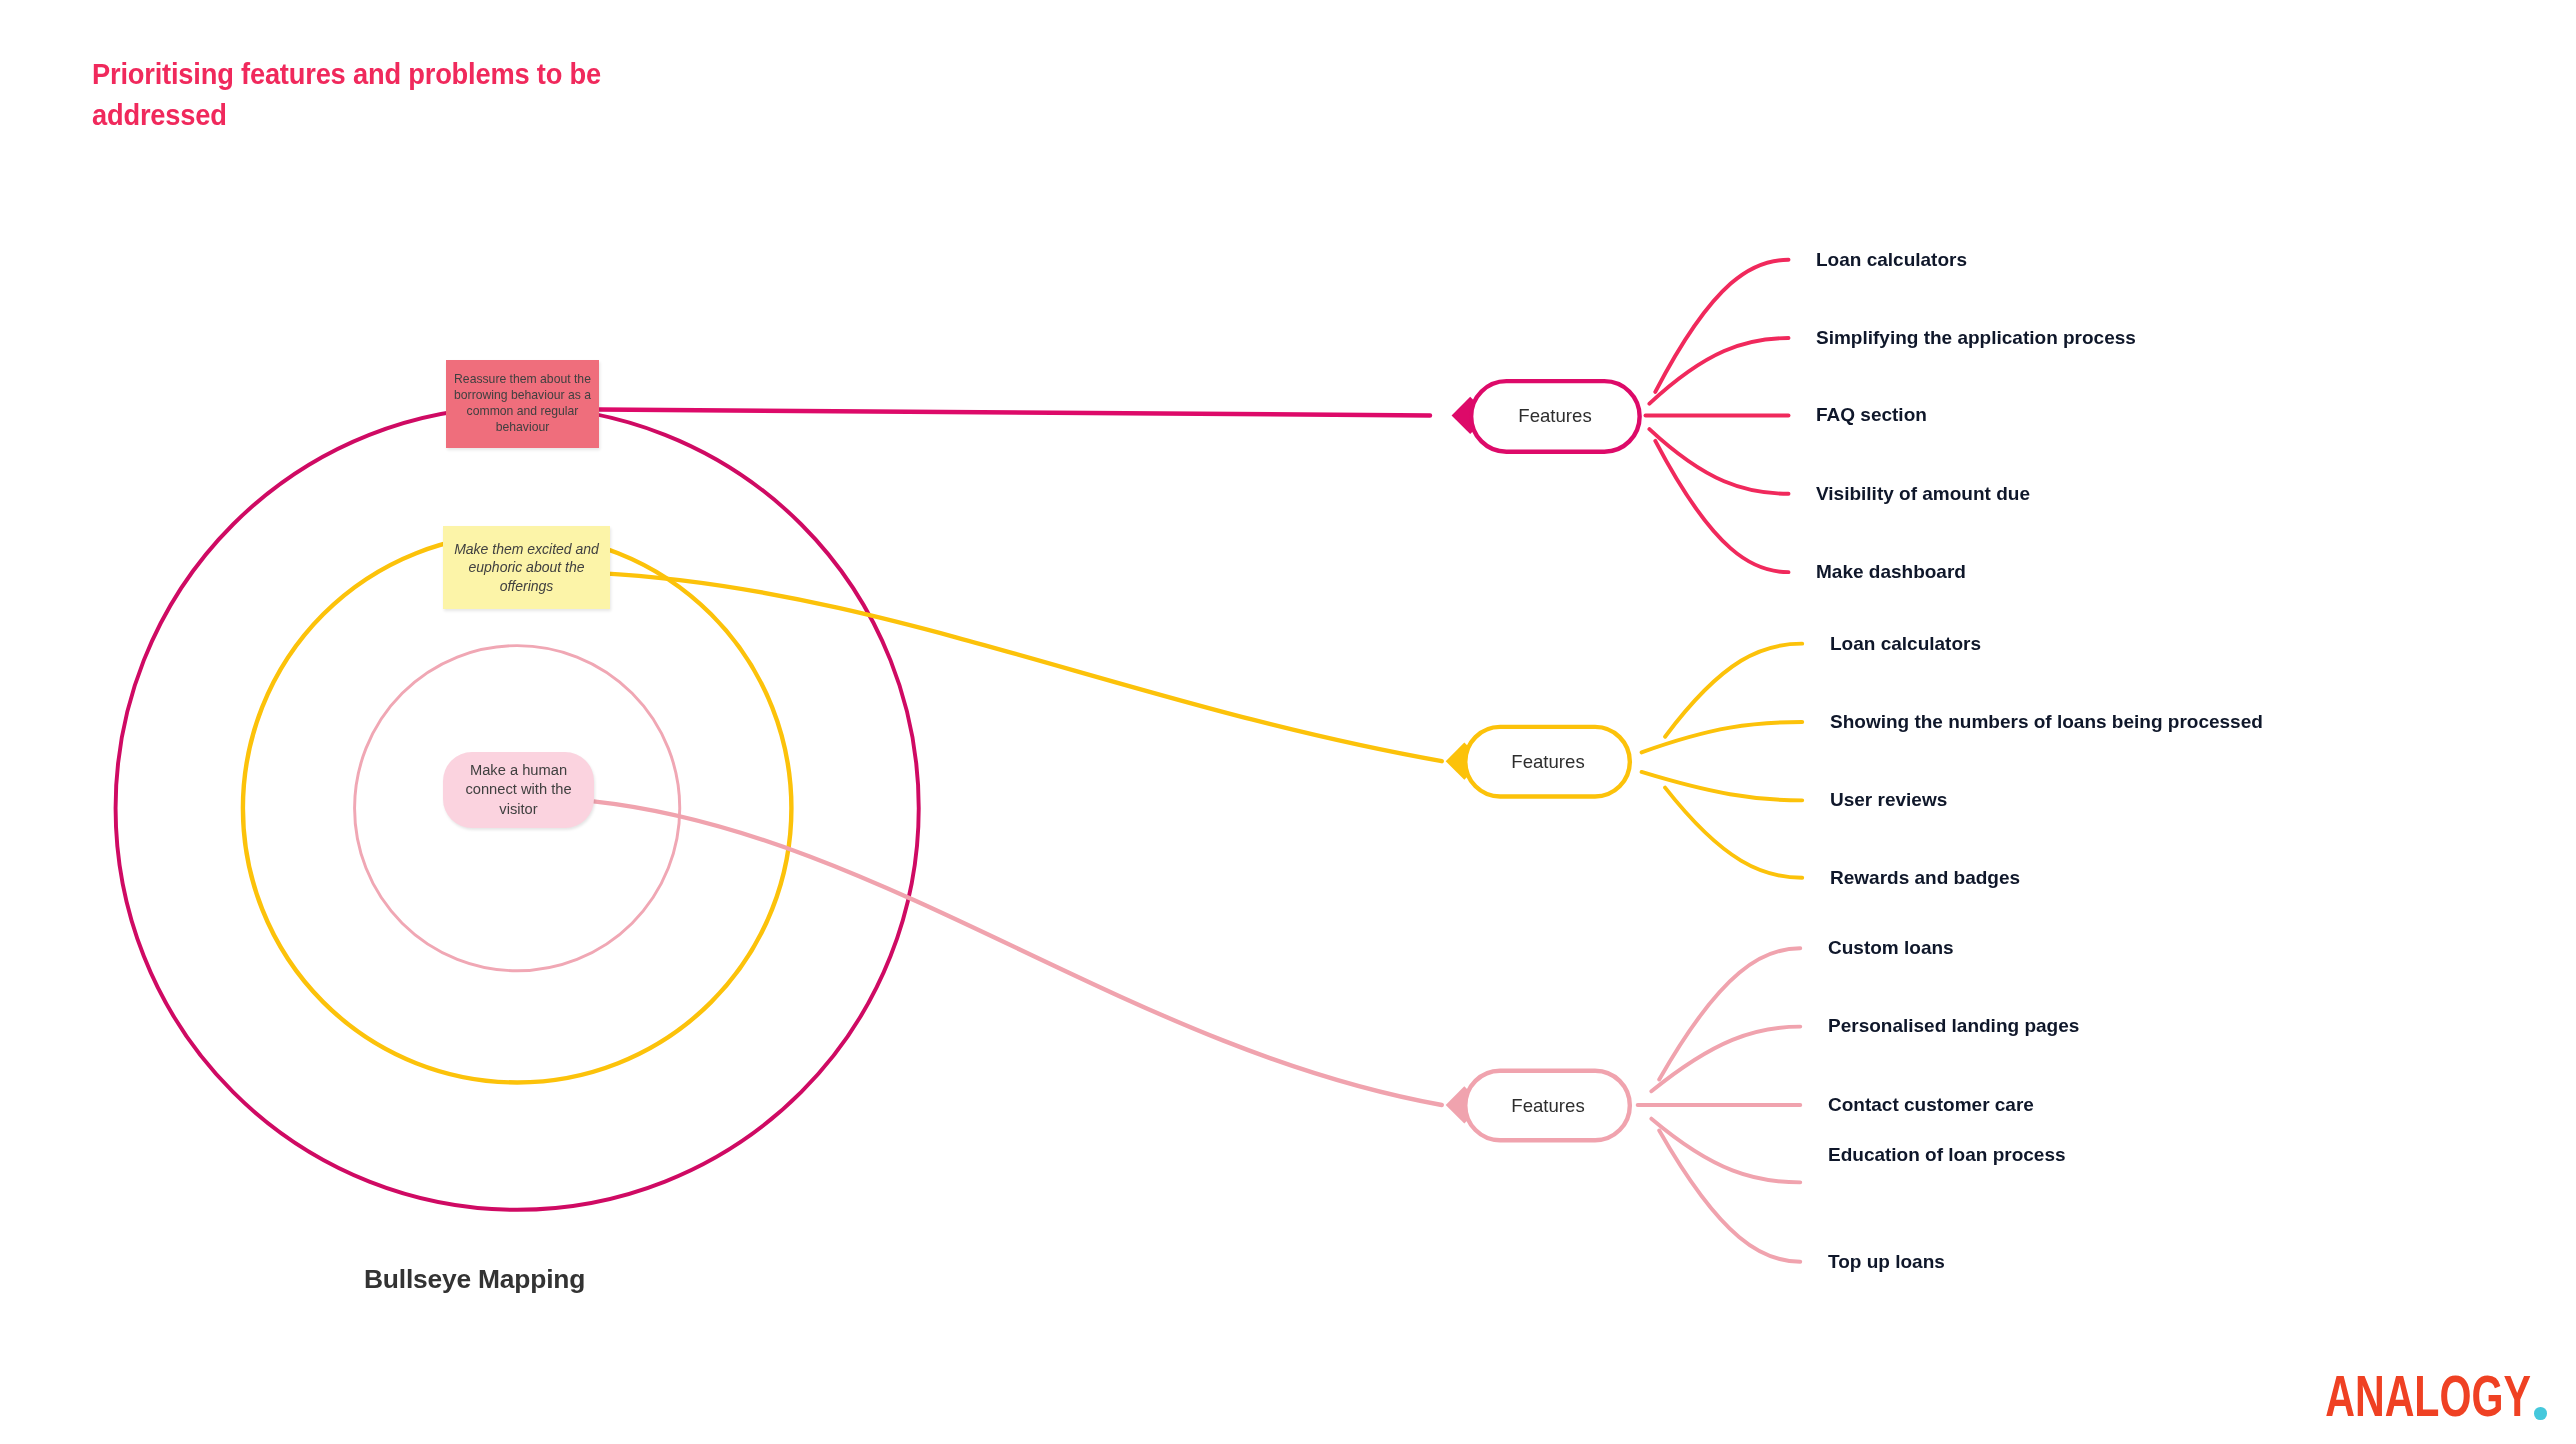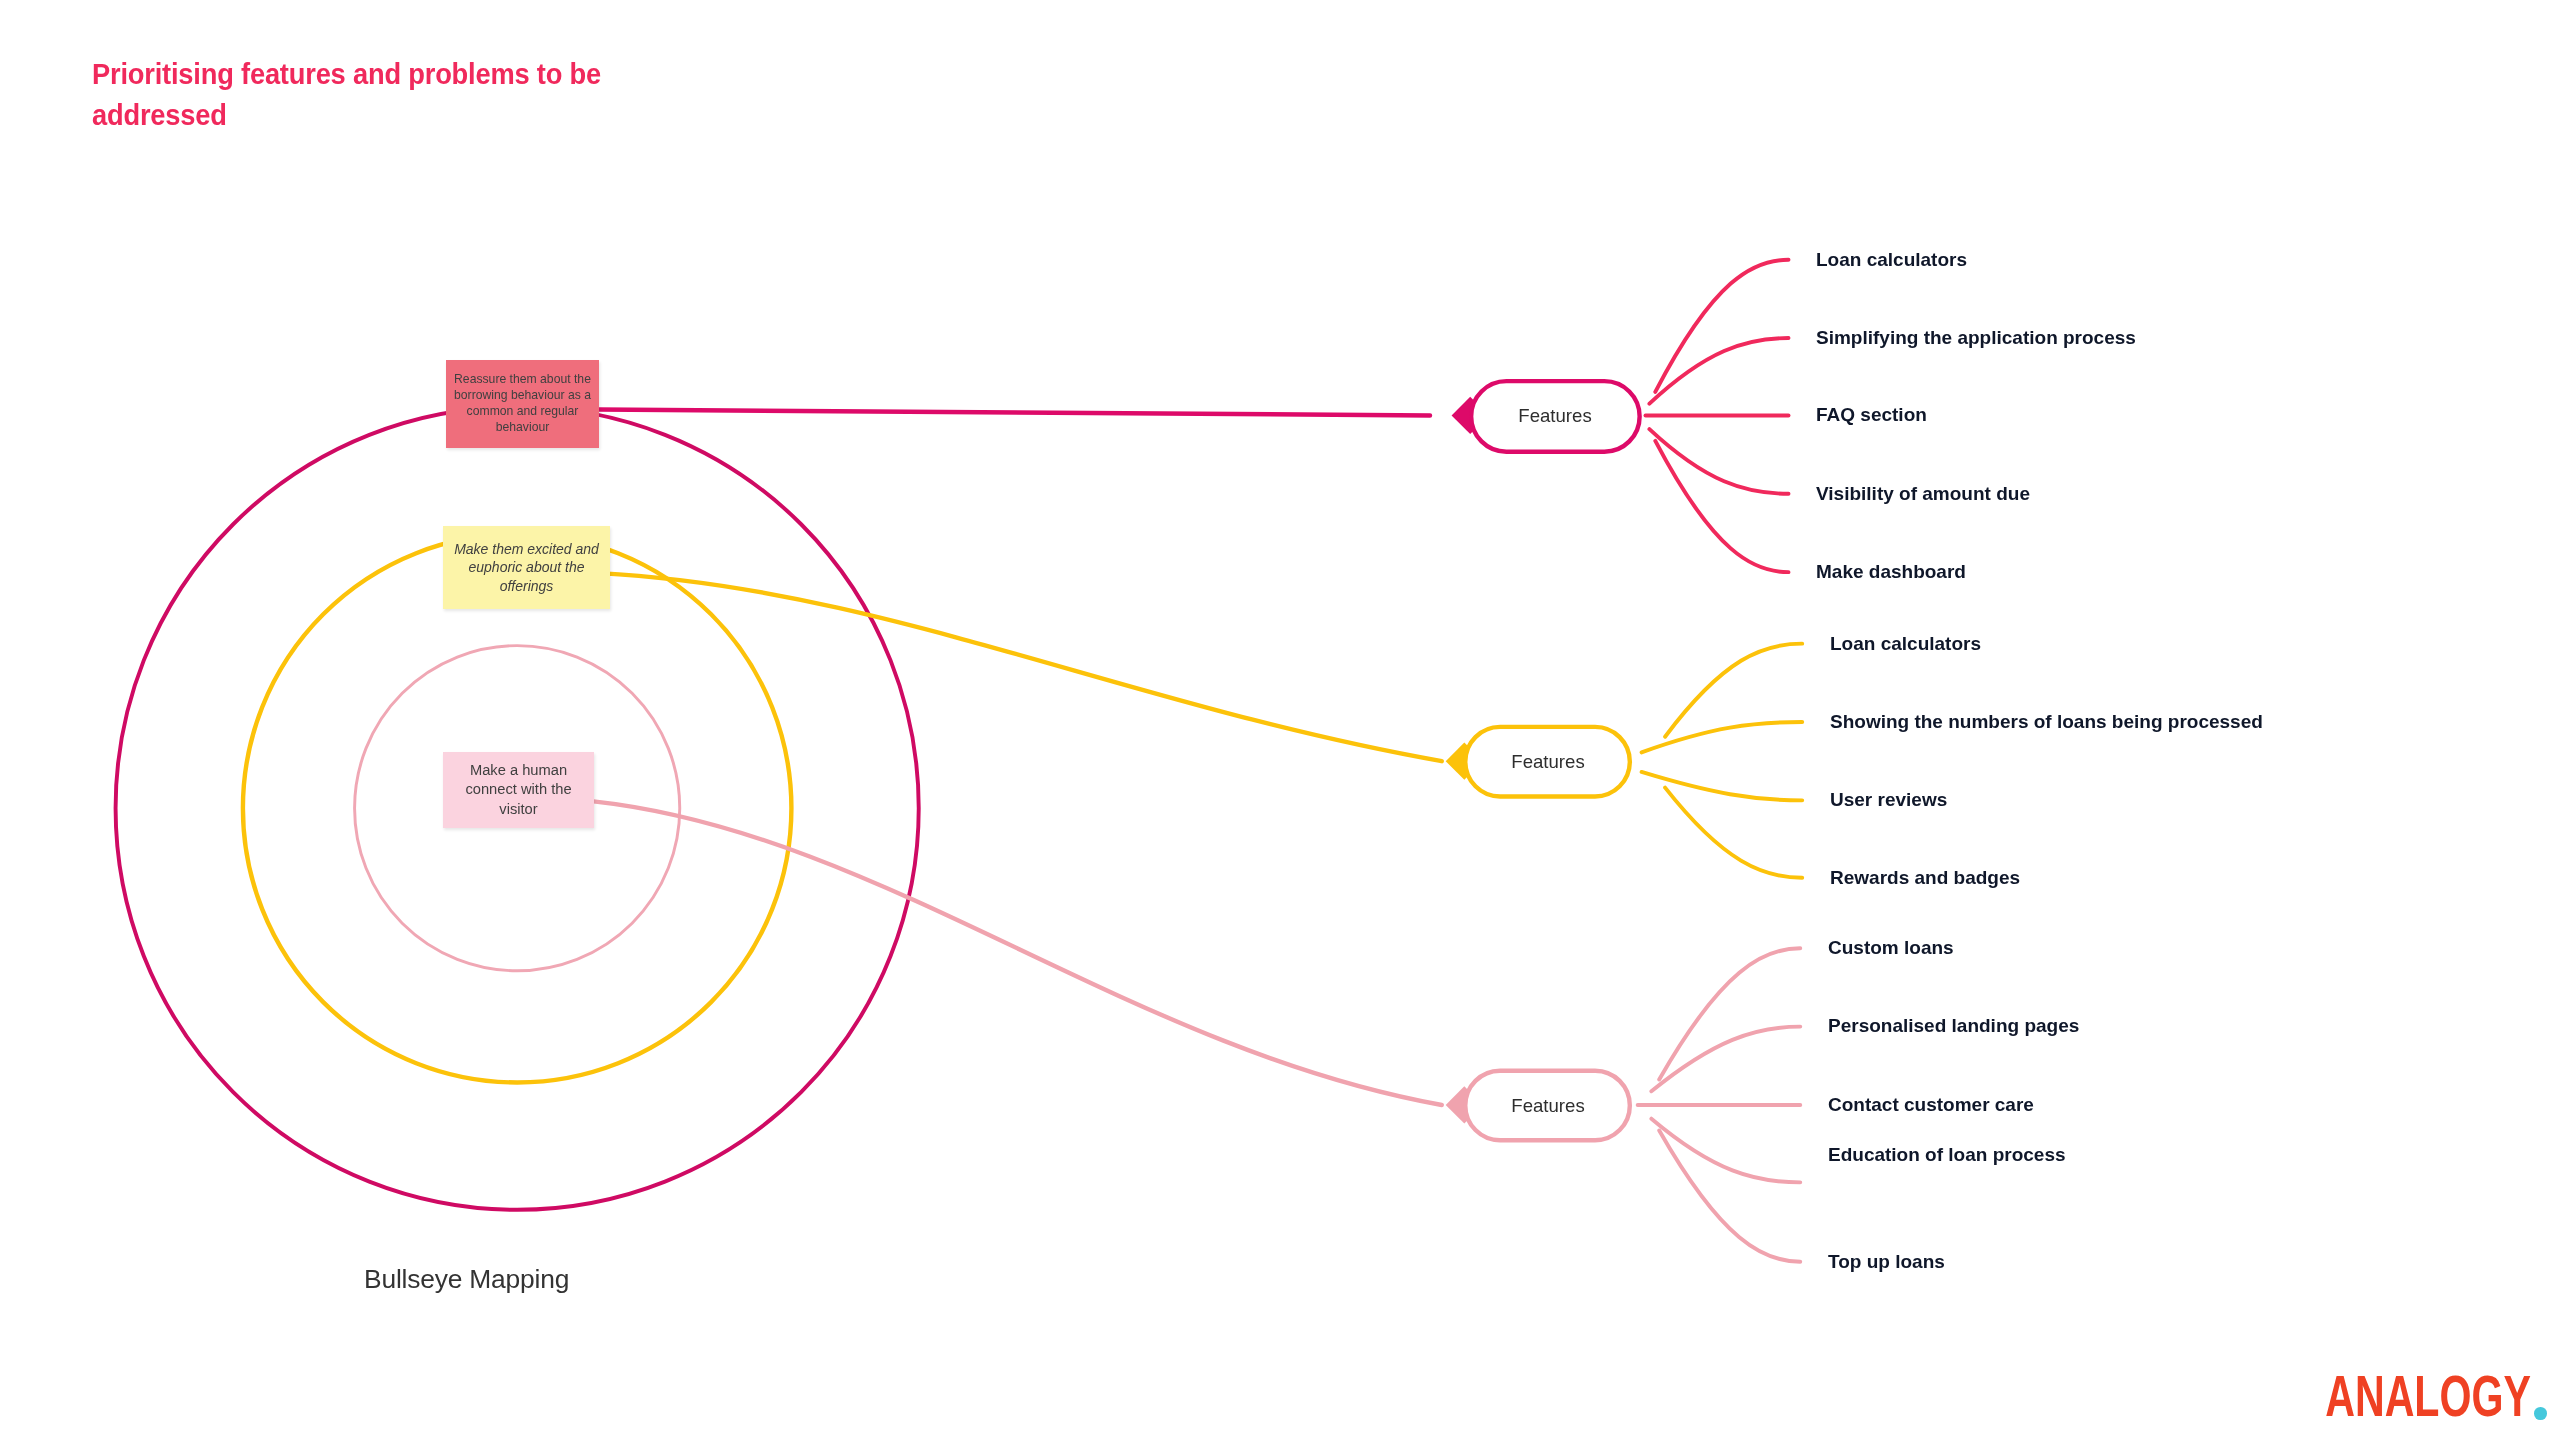--- a/index.html
+++ b/index.html
@@ -45,21 +45,21 @@
   #sticky-outer {
     left:446px; top:360px; width:153px; height:88px;
     background:#ef6e7c; font-size:12.2px;
   }
   #sticky-middle {
     left:443px; top:526px; width:167px; height:83px;
     background:#fcf4a8; font-size:14px;font-style:italic;
   }
   #sticky-inner {
     left:443px; top:752px; width:151px; height:76px;
-    background:#fbd3df; font-size:14.7px;
+    background:#fbd3df; font-size:14.7px;border-radius:29px;
   }
 
   
   .node-label {
     position:absolute;
     font-size:18.6px;
     color:#2e2e2e;
     text-align:center;
     white-space:nowrap;
     transform:translate(-50%,-50%);
@@ -73,21 +73,21 @@
     white-space:nowrap;
     transform:translateY(-50%);
     font-weight:bold;
   }
 
   
   .caption {
     position:absolute;
     left:364px; top:1264px;
     font-size:26.4px;
-    font-weight:normal;
+    font-weight:bold;
     color:#333333;
     letter-spacing:-0.2px;
   }
 
   
   #logo {
     position:absolute;
     right:29px; bottom:21.5px;
     display:flex;
     align-items:flex-end;

